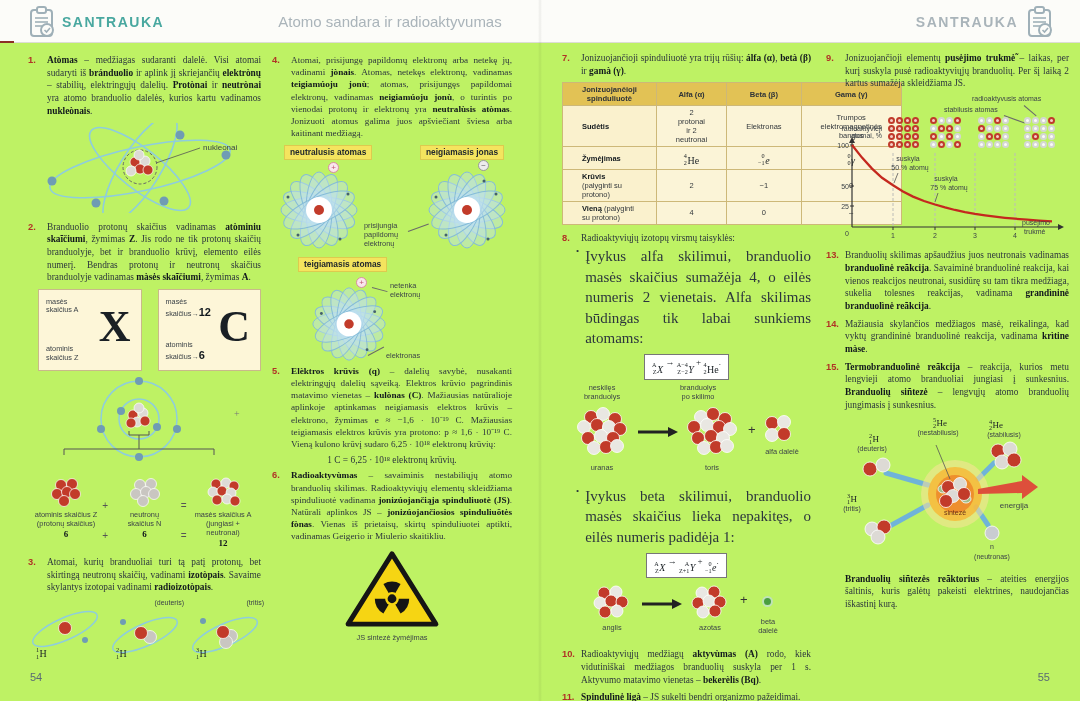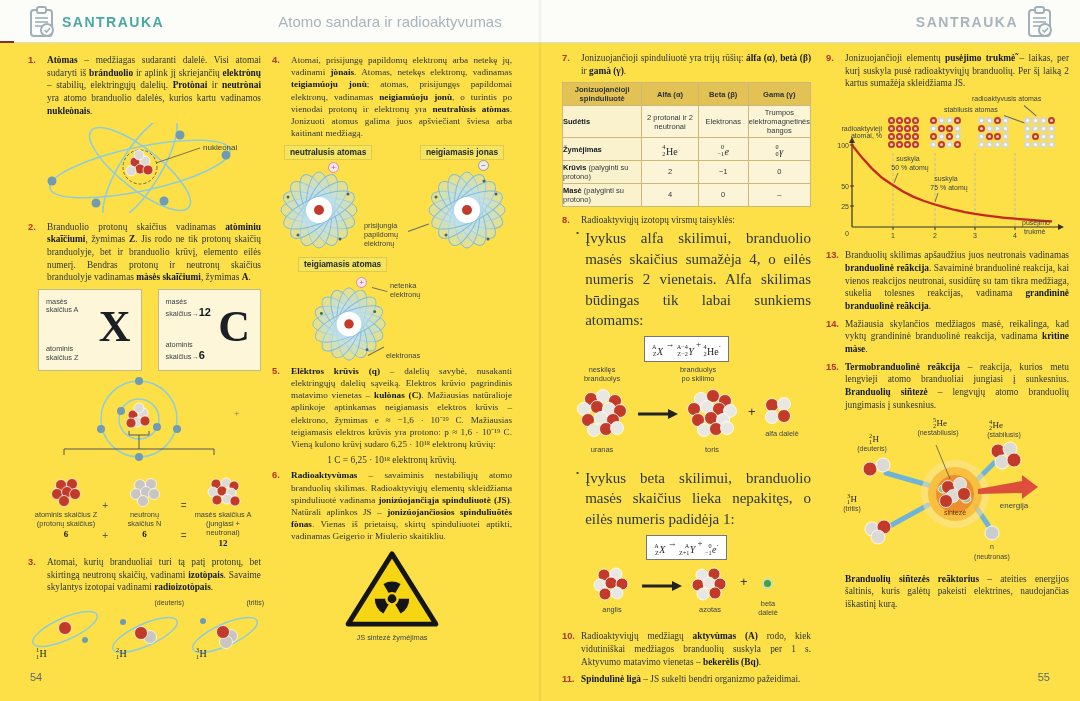--- a/index.html
+++ b/index.html
@@ -1,17 +1,17 @@
 <!DOCTYPE html>
 <html><head>
 <meta charset="utf-8">
 <style>
   html,body{margin:0;padding:0}
   body{width:1080px;height:701px;position:relative;background:#f4f4f0;font-family:"Liberation Serif",serif;overflow:hidden}
-  .spread{position:absolute;inset:0;background:#fde047}
+  .spread{position:absolute;inset:0;background:#bef264}
   .seam{position:absolute;top:0;bottom:0;left:538px;width:4px;background:linear-gradient(to right,rgba(0,0,0,0),rgba(0,0,0,.06),rgba(0,0,0,0))}
   
   .hdr{position:absolute;top:0;left:0;right:0;height:42px;border-bottom:1px solid #ddddd6;background:#fcfcf9}
   .accent{position:absolute;left:0;top:41px;width:14px;height:2px;background:#8c2f26}
   .brand{font-family:"Liberation Sans",sans-serif;font-weight:bold;font-size:14px;letter-spacing:1.5px;position:absolute;top:14px}
   .brand.l{left:62px;color:#49a8a0}
   .brand.r{right:62px;color:#a9b4ba}
   .hdr-title{position:absolute;left:240px;width:300px;top:13px;text-align:center;font-family:"Liberation Sans",sans-serif;font-size:15px;color:#aab4ba}
   .clip{position:absolute;top:5px}
   .clip.l{left:28px}.clip.r{right:26px}
@@ -65,21 +65,21 @@
   .chg.p{color:#c0546d;border:1px solid #d98ca0;background:#f9e6ec}
   .chg.m{color:#666;border:1px solid #999;background:#ececec}
   .note{font-family:"Liberation Sans",sans-serif;font-size:7.4px;color:#3c4348;line-height:1.25}
   .ln{position:absolute;height:1px;background:#6a6a6a;transform-origin:left center}
   
   .eqline{text-align:center;margin:3px 0 4px}
   .eqbox{display:inline-block;border:1px solid #777;background:#fff;padding:2px 7px 3px;font-size:9px;color:#1a2025}
   .ctr{text-align:center;font-size:9.35px;color:#2c363d;margin:1px 0 4px}
   
   .tbl{width:100%;border-collapse:collapse;font-family:"Liberation Sans",sans-serif;font-size:7.5px;color:#33383c;margin:4px 0 7px}
-  .tbl td,.tbl th{border:1px solid #cdb878;padding:2px 0;text-align:center;vertical-align:middle;background:#fbf4d7}
+  .tbl td,.tbl th{border:1px solid #cdb878;padding:2px 19px;text-align:center;vertical-align:middle;background:#fbf4d7}
   .tbl th{background:#e2c255;font-size:7.6px;color:#2e3338}
   .tbl td.lbl{text-align:left;background:#faf1cd}
   
   .figab{position:relative;font-family:"Liberation Sans",sans-serif;font-size:7.4px;color:#3c4348}
   .fa{height:100px;margin:2px 0 2px}
   .fb{height:64px;margin:2px 0 2px}
   .figab .abs{position:absolute}
   .opx{font-size:13px;color:#333}
   .bdot{width:7px;height:7px;border-radius:50%;background:#4a9e3f;border:2px solid #bfe2b8;display:inline-block}
   
@@ -454,21 +454,21 @@
                 <span class="sym i">γ</span>
               </span></td>
       </tr>
       <tr>
         <td class="lbl"><b>Krūvis</b><span> (palyginti su protono)</span></td>
         <td>2</td>
             <td>−1</td>
             <td>0</td>
       </tr>
       <tr>
-        <td class="lbl"><b>Masė</b><span> (palyginti su protono)</span></td>
+        <td class="lbl"><b>Vieną</b><span> (palyginti su protono)</span></td>
         <td>4</td>
             <td>0</td>
             <td>–</td>
       </tr>
     </tbody>
       </table>
     <div class="it" style="margin-bottom:2px">
       <span class="n">8.</span>
       <span class="t"><span>Radioaktyviųjų izotopų virsmų taisyklės:</span></span>
     </div>

